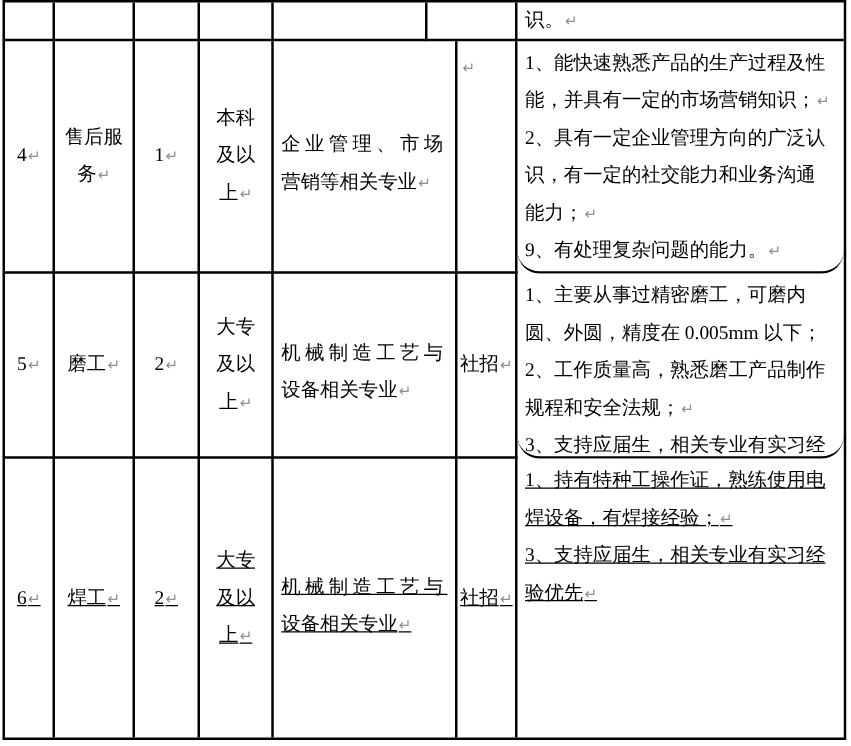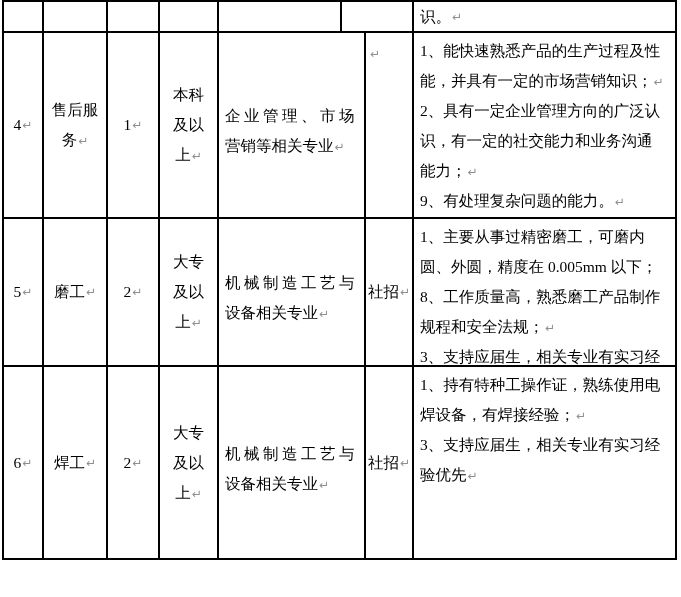--- a/index.html
+++ b/index.html
@@ -22,25 +22,25 @@
     border-right:2px solid #000;border-bottom:2px solid #000;box-sizing:border-box;
     font-size:15.5px;line-height:30px;
     display:flex;align-items:center;justify-content:center;text-align:center;
     overflow:hidden;
   }
   .cell.last-col{border-right:none;}
   .cell.last-row{border-bottom:none;}
   .h31{height:31px;}
   .h186{height:186px;}
   .h182{height:148px;}
-  .h191{height:191px;}
+  .h191{height:223px;text-decoration:underline;}
   .col{flex-direction:column;text-align:right;}
   .cline{height:30px;line-height:30px;white-space:nowrap;}
 
-  .req-cell{display:block;text-align:left;padding:3px 0 0 6px;}
+  .req-cell{display:block;text-align:left;padding:3px 0 0 6px;border-radius:18px;}
   .req-line{height:30px;line-height:30px;white-space:nowrap;font-size:15.5px;}
 
   .major-cell{align-items:flex-start;justify-content:center;padding-left:6px;text-align:left;}
   .spread{letter-spacing:3.5px;margin-top:12px;}
 
   .tail-cell{justify-content:flex-start;padding-left:6px;}
 
   .empty-type-cell{align-items:flex-start;justify-content:flex-start;padding:6px 0 0 3px;}
 
   .pilcrow{
@@ -126,21 +126,21 @@
       <div class="cline spread">机械制造工艺与</div>
       <div class="cline"><span>设备相关专业</span><span class="pilcrow">↵</span></div>
     </div>
     <div class="cell h182">
       <span>社招</span>
         <span class="pilcrow">↵</span>
     </div>
     <div class="cell h182 last-col req-cell">
       <div class="req-line">1、主要从事过精密磨工，可磨内</div>
       <div class="req-line">圆、外圆，精度在 0.005mm 以下；</div>
-      <div class="req-line">8、工作质量高，熟悉磨工产品制作</div>
+      <div class="req-line">2、工作质量高，熟悉磨工产品制作</div>
       <div class="req-line"><span>规程和安全法规；</span><span class="pilcrow">↵</span></div>
       <div class="req-line">3、支持应届生，相关专业有实习经</div>
     </div>
 
     <div class="cell h191 last-row">
       <span>6</span>
         <span class="pilcrow">↵</span>
     </div>
     <div class="cell h191 last-row">
       <span>焊工</span>

